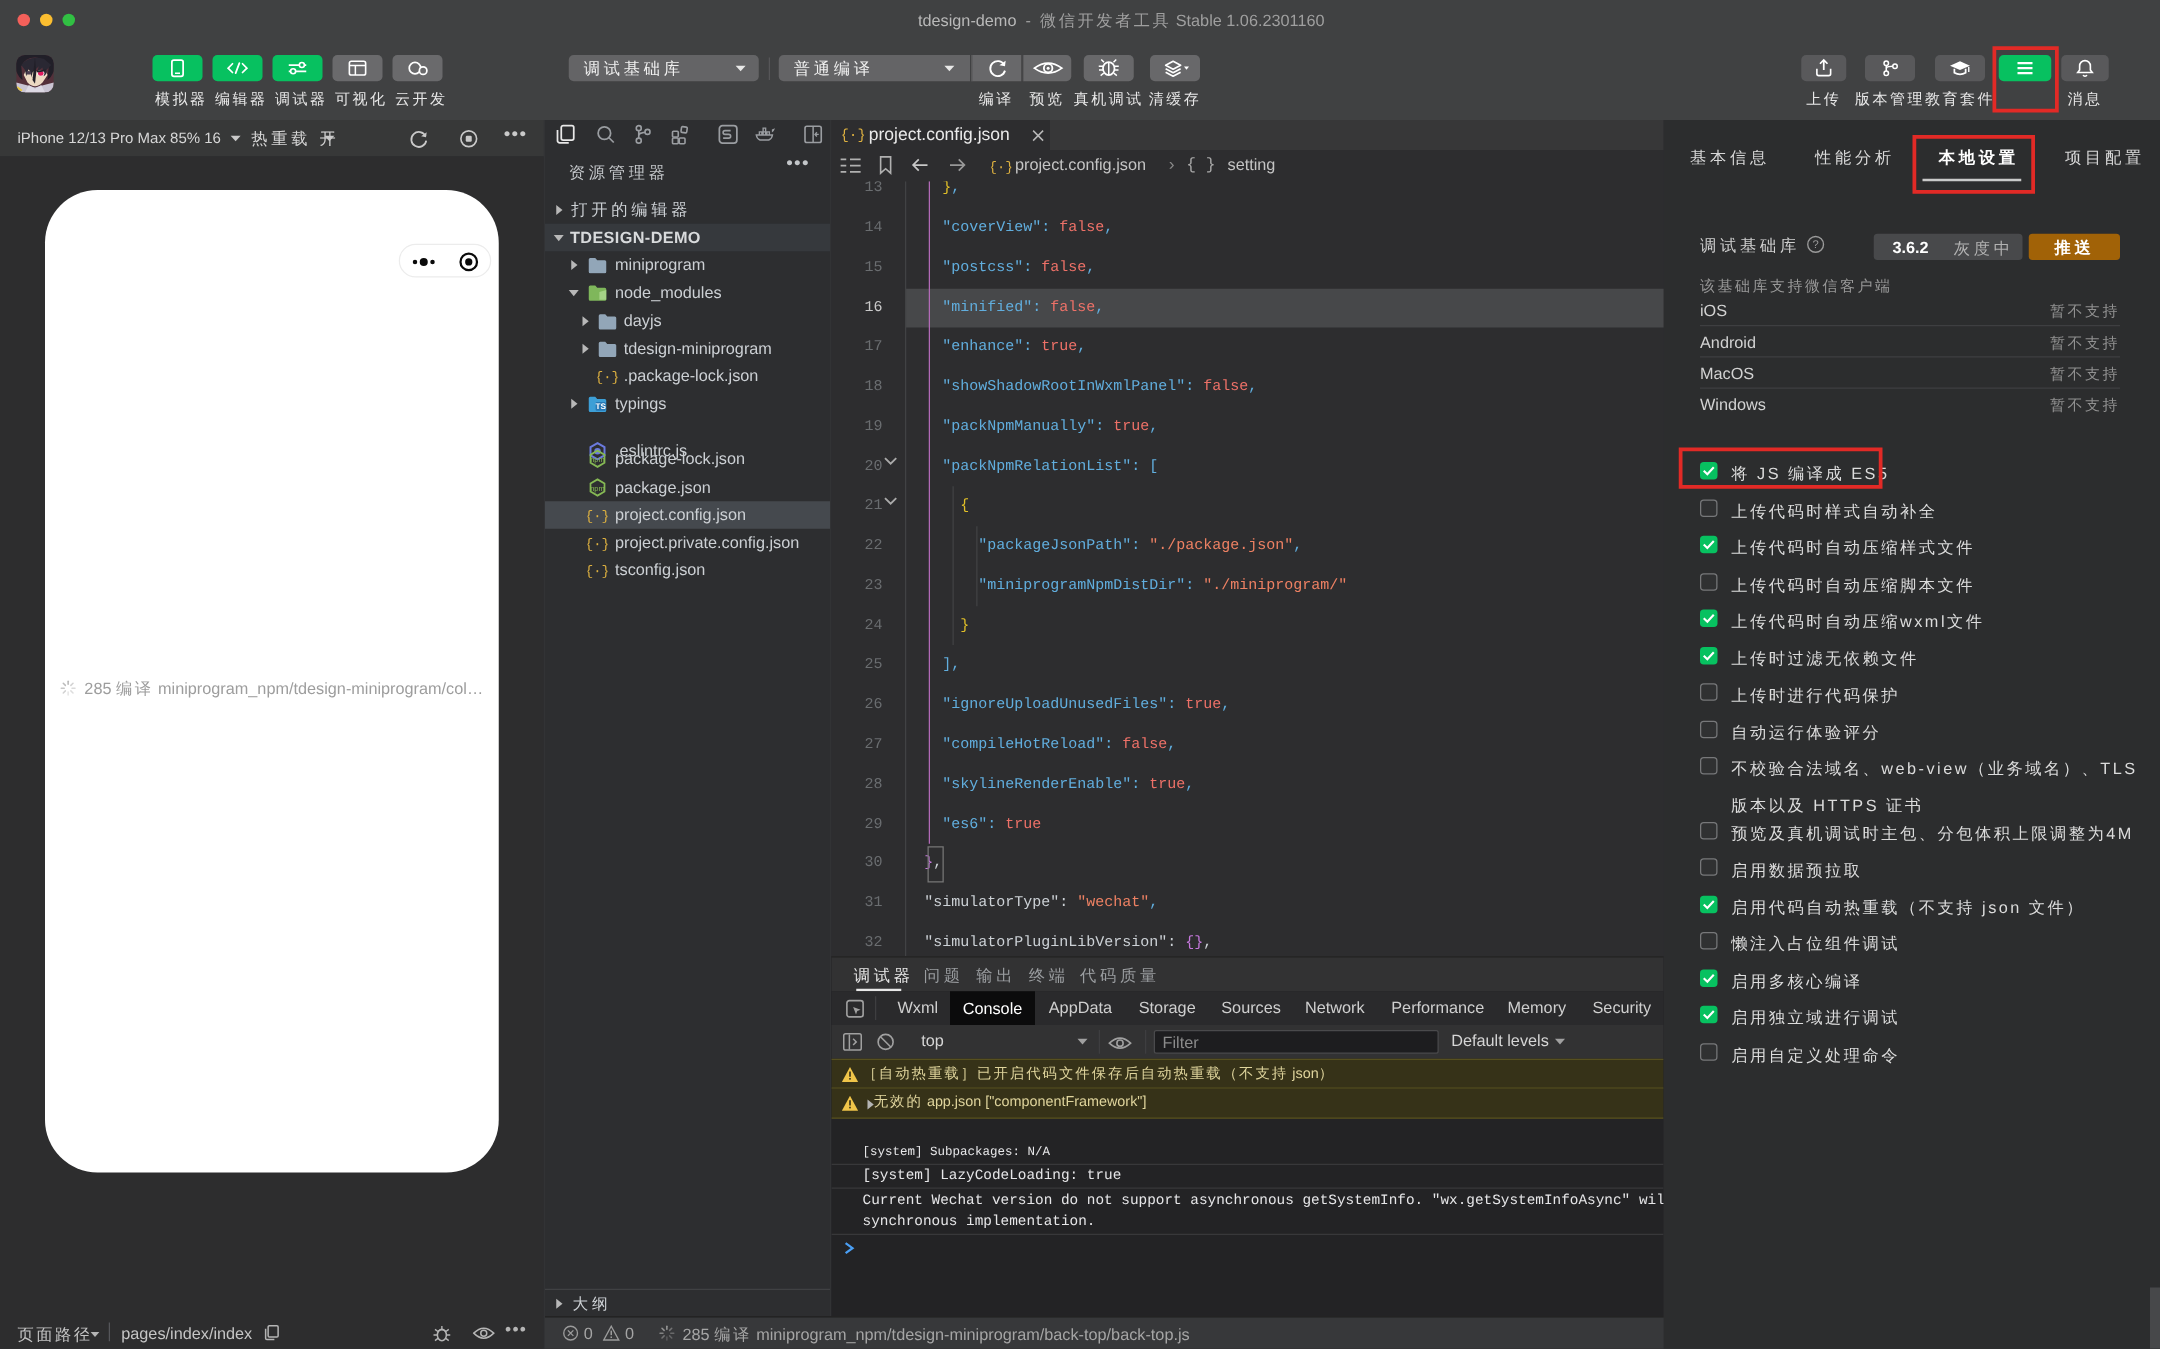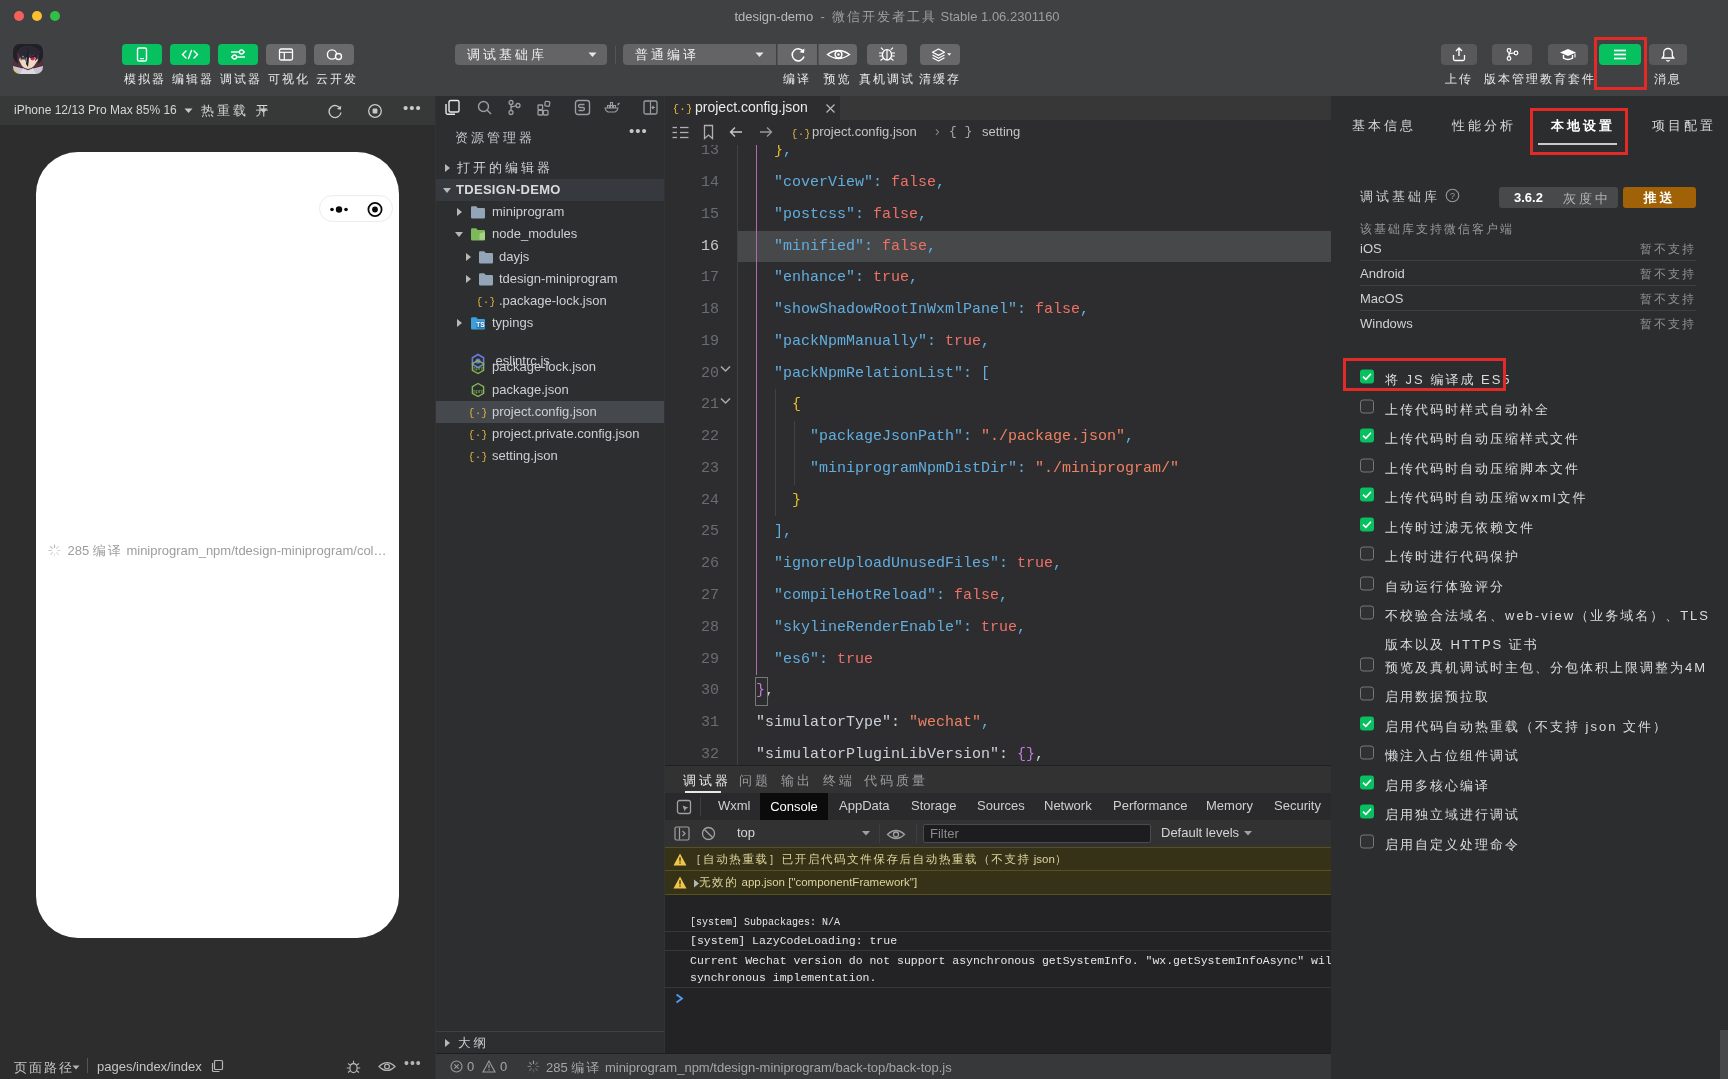--- a/index.html
+++ b/index.html
@@ -33,22 +33,22 @@
   .trow { position:absolute; left:0; width:228px; height:22px; line-height:22px; color:#ccd0d4; font-size:13px; white-space:nowrap; }
   .arrow { position:absolute; width:0; height:0; }
   .ar { border-left:5px solid #b8b8b8; border-top:4px solid transparent; border-bottom:4px solid transparent; top:7px; }
   .ad { border-top:5px solid #b8b8b8; border-left:4px solid transparent; border-right:4px solid transparent; top:9px; }
 
   
   #editor { left:665px; top:96px; width:666px; height:957px; background:#2d2d2f; overflow:hidden; }
   #tabstrip { position:absolute; left:0; top:0; width:666px; height:24px; background:#373738; }
   #tab1 { position:absolute; left:0; top:0; width:175px; height:24px; background:#2d2d2f; color:#eaeaea; font-size:14px; }
   #breadcrumb { position:absolute; left:0; top:24px; width:666px; height:25px; color:#c4c4c4; font-size:13px; }
-  #code { position:absolute; left:16px; top:49px; width:666px; height:669px; overflow:hidden;
-          font-family:"Liberation Mono", monospace; font-size:15px; }
+  #code { position:absolute; left:3px; top:49px; width:666px; height:669px; overflow:hidden;
+          font-family:"Liberation Mono", monospace; font-size:12px; }
   .cl { position:absolute; height:31.77px; line-height:31.77px; white-space:pre; }
   .num { left:0; width:38px; text-align:right; color:#6a6d70; }
   .src { left:57px; color:#c8cdd2; }
   .k { color:#61aede; } .w { color:#ccd1d6; } .v { color:#ee7168; } .y { color:#e2c028; } .m { color:#c678dd; } .s { color:#ee8163; }
   .cjkm { font-family:"Liberation Sans", sans-serif; letter-spacing:1.6px; }
   .ctab { position:absolute; top:0; color:#9a9da0; font-size:13px; }
   #console { position:absolute; left:0; top:669px; width:666px; height:288px; background:#232325; overflow:hidden; }
   .mono { font-family:"Liberation Mono", monospace; }
 
   
@@ -377,21 +377,21 @@
       <span style="margin-left:56px;">project.config.json</span></div>
     <div class="trow" style="top:327px;">
       <svg class="abs" style="left:34px;top:4px;" width="16" height="14" viewBox="0 0 16 14">
           <text x="8" y="11" text-anchor="middle" font-family="Liberation Mono" font-size="11" fill="#deb140">{·}</text>
         </svg>
       <span style="margin-left:56px;">project.private.config.json</span></div>
     <div class="trow" style="top:349px;">
       <svg class="abs" style="left:34px;top:4px;" width="16" height="14" viewBox="0 0 16 14">
           <text x="8" y="11" text-anchor="middle" font-family="Liberation Mono" font-size="11" fill="#deb140">{·}</text>
         </svg>
-      <span style="margin-left:56px;">setting.json</span></div>
+      <span style="margin-left:56px;">tsconfig.json</span></div>
 
     <div class="abs" style="left:0;top:935px;width:228px;height:22px;border-top:1px solid #404143;">
       <i class="arrow ar" style="left:9px;top:7px;"></i><span class="cjk" style="margin-left:22px;font-size:12.5px;color:#ccd0d4;line-height:22px;display:inline-block;">大纲</span>
     </div>
   </div>
   <div id="editor" class="abs">
     <div id="tabstrip">
         <div id="tab1">
       <svg class="abs" style="left:9px;top:4px;" width="17" height="15" viewBox="0 0 17 15">
             <text x="8.5" y="11.5" text-anchor="middle" font-family="Liberation Mono" font-size="11.5" fill="#deb140">{·}</text>

